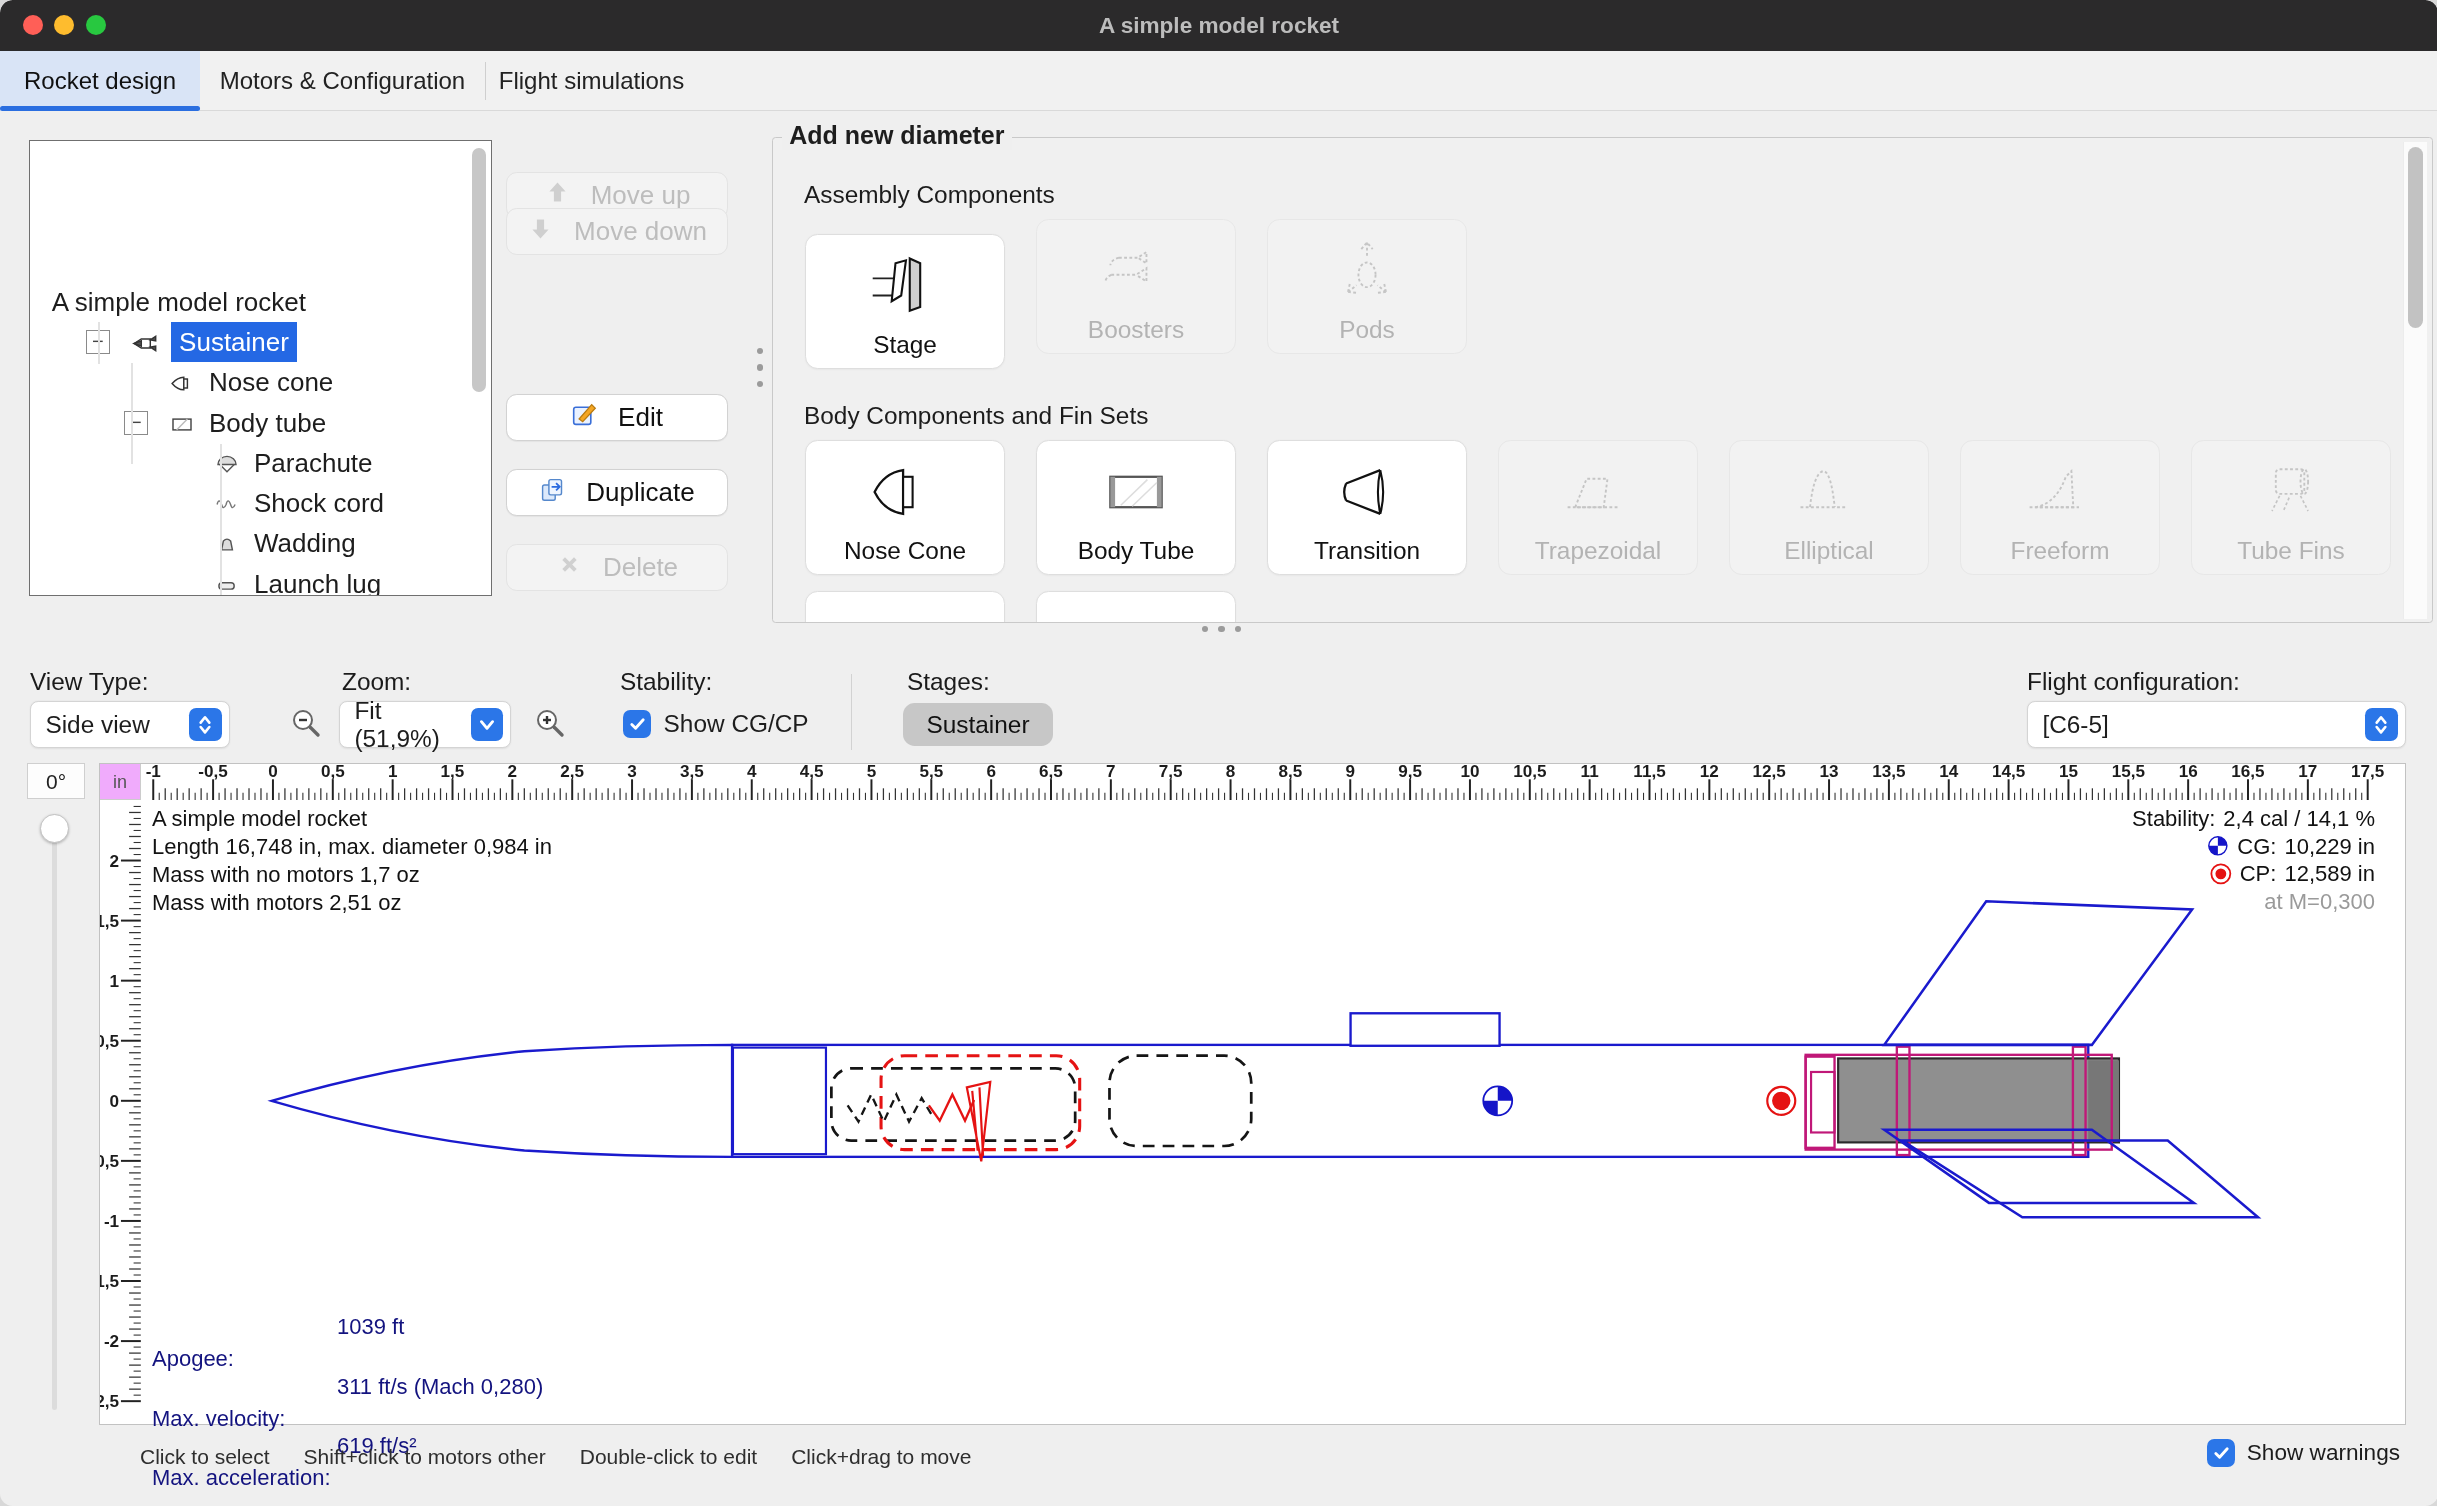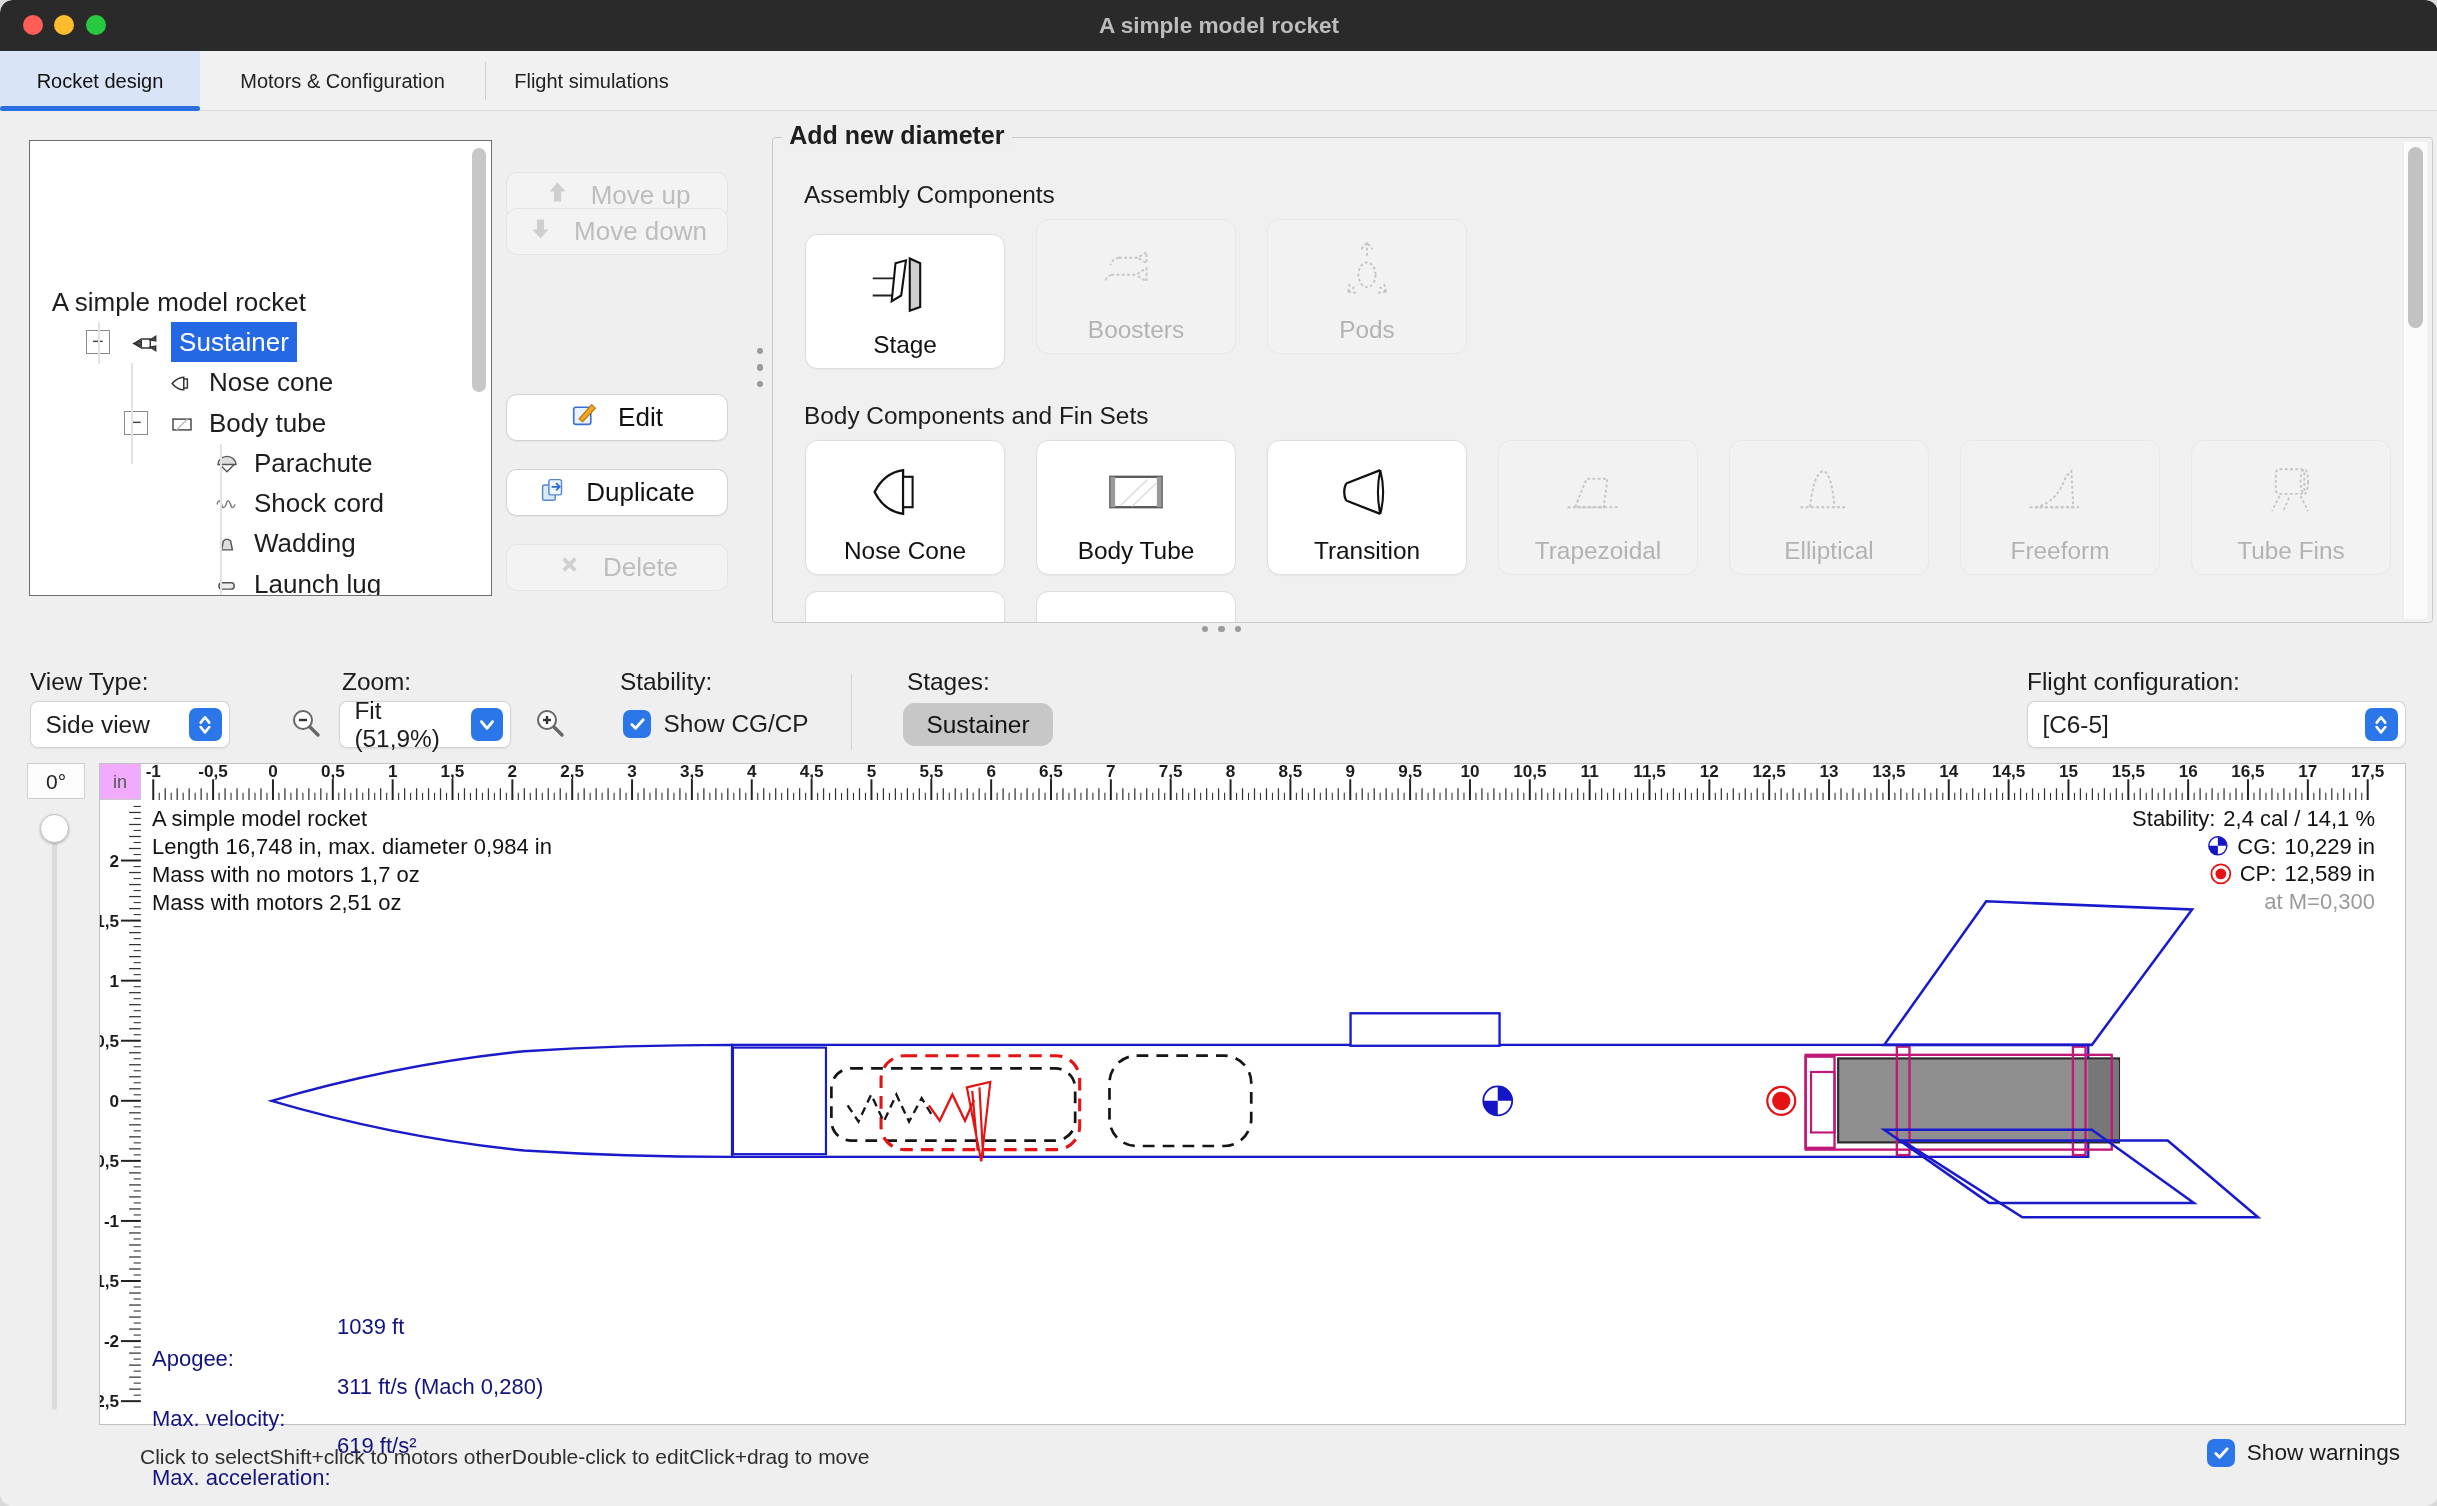--- a/index.html
+++ b/index.html
@@ -11,21 +11,21 @@
   
   .titlebar{position:absolute;left:0;top:0;width:2438px;height:51px;background:#2b2a2b;
             border-radius:12.6px 12.6px 0 0;}
   .tl-dot{position:absolute;top:15.3px;width:20px;height:20px;border-radius:50%;}
   .win-title{position:absolute;left:0;top:0;width:100%;height:51px;line-height:51px;text-align:center;
              color:#bcbcbc;font-size:22.6px;font-weight:700;}
 
   
   .tabbar{position:absolute;left:0;top:51px;width:2438px;height:60px;background:#f1f1f1;
           border-bottom:0.9px solid #d9d9d9;}
-  .tab{position:absolute;top:0;height:60px;line-height:60px;font-size:20px;text-align:center;color:#222;}
+  .tab{position:absolute;top:0;height:60px;line-height:60px;font-size:24px;text-align:center;color:#222;}
   .tab.active{background:#d9e4f6;color:#101010;}
   .tab.active::after{content:"";position:absolute;left:0;bottom:0;width:100%;height:5.4px;background:#2a6ee0;border-radius:2.7px;}
   .tabsep{position:absolute;top:10.8px;width:0.9px;height:38px;background:#cfcfcf;}
 
   
   .tree-panel{position:absolute;left:29px;top:140px;width:463px;height:456px;background:#fff;
               border:1.8px solid #6f6f6f;overflow:hidden;}
   .tree-row{position:absolute;height:40px;line-height:40px;white-space:nowrap;font-size:26px;}
   .tree-label{display:inline-block;vertical-align:top;}
   .tree-label.sel{background:#2468e4;color:#fff;padding:0 8.1px;}
@@ -87,21 +87,21 @@
                border:0.9px solid #c2c2c2;box-shadow:0 0.9px 2.7px rgba(0,0,0,.25);}
   .info-block{position:absolute;left:52px;top:41px;font-size:22px;line-height:28px;color:#121212;}
   .stab-block{position:absolute;right:30px;top:41px;font-size:22px;line-height:27.5px;color:#121212;text-align:right;}
   .stab-row{display:flex;justify-content:flex-end;align-items:center;gap:8.1px;height:27.5px;}
   .mach-note{color:#9a9a9a;}
   .flight-block{position:absolute;left:52px;top:549px;font-size:22px;line-height:27.5px;color:#13137f;}
   .flight-row{display:flex;}
   .flight-row .fl{width:185px;margin-top:32px;}
 
   
-  .hints{position:absolute;left:140px;top:1445px;display:flex;font-size:21px;color:#2e2e2e;}
+  .hints{position:absolute;left:140px;top:1445px;display:flex;gap:34px;font-size:21px;color:#2e2e2e;}
   .warn{position:absolute;right:38px;top:1439px;display:flex;align-items:center;gap:11.7px;font-size:22.6px;color:#1c1c1c;}
 </style>
 </head>
 <body>
 
 <div class="win">
 
   <div class="titlebar">
     <div class="tl-dot" style="left:22.6px;background:#ff5f57;"></div>
     <div class="tl-dot" style="left:54px;background:#febc2e;"></div>

